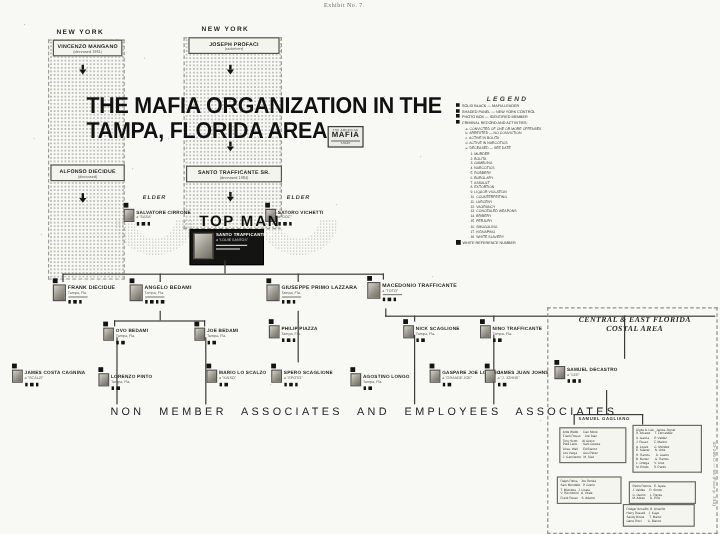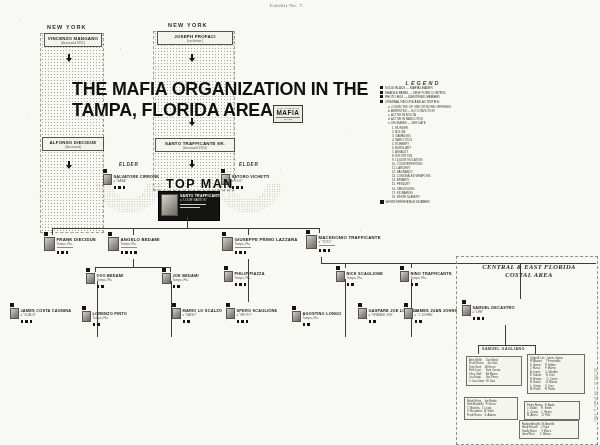--- a/index.html
+++ b/index.html
@@ -401,20 +401,21 @@
     <div class="prow">
         <span class="photo"></span>
       <div class="ptxt">
           <div class="pname">JAMES JUAN JOHNS</div>
         <div class="pline">a "J. JOHNS"</div>
         <div class="sqrow"><i></i><i></i></div>
         </div>
       </div>
   </div>
 
+  <div class="banner abs" style="left:92px;top:338px">NON MEMBER ASSOCIATES AND EMPLOYEES ASSOCIATES</div>
 
   <div class="coastal abs" style="left:456px;top:256px;width:140px;height:187px"></div>
   <div class="ctitle abs" style="left:470px;top:263px;width:118px">
     <div>CENTRAL &amp; EAST FLORIDA</div>
     <div>COSTAL AREA</div>
   </div>
   <div class="person sm abs" style="left:462px;top:300px">
     <span class="chip"></span>
     <div class="prow">
         <span class="photo"></span>

